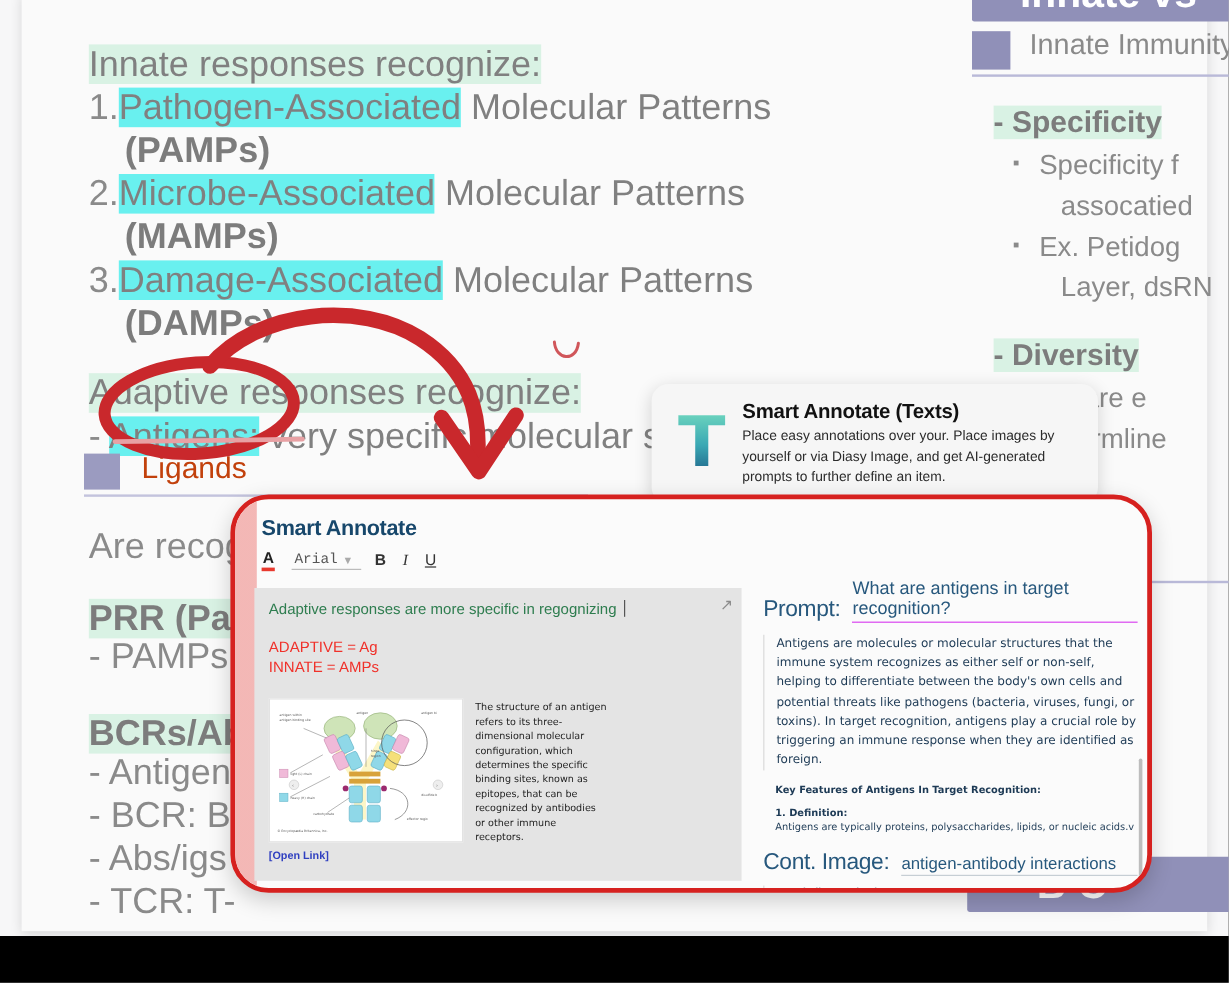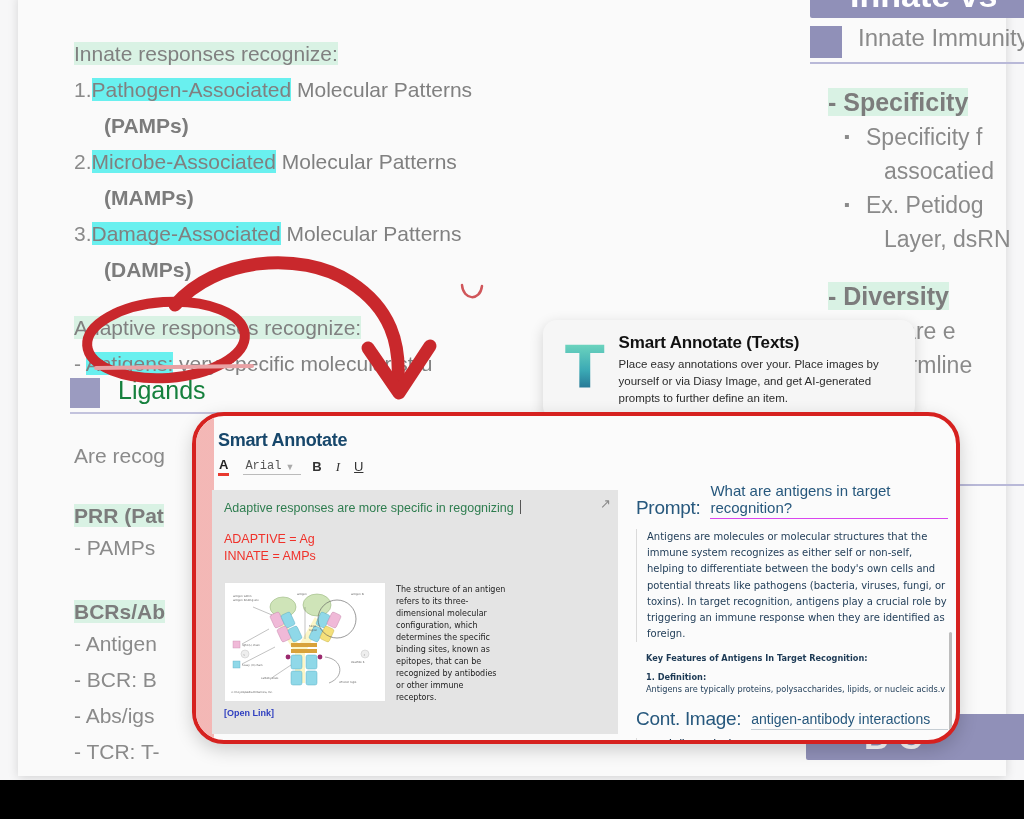--- a/index.html
+++ b/index.html
@@ -16,31 +16,31 @@
     background:#f7f7f8;overflow:hidden;
   }
   #page-shadow{
     position:absolute;left:18px;top:-6px;width:988px;height:782px;
     background:#fafafa;
     box-shadow:0 2px 10px rgba(0,0,0,.14);
   }
 
   .lcol{position:absolute;left:74px;top:36px;width:640px;}
   .ln{
-    font-size:21px;line-height:36px;color:#808080;white-space:nowrap;
+    font-size:30px;line-height:36px;color:#808080;white-space:nowrap;
   }
   .ln.b{font-weight:bold;color:#7c7c7c;}
   .hl-mint{background:#d9f2e4;}
   .hl-cyan{background:#69f0ef;}
   .hl-yellow{background:#f2ee9a;}
   .num{color:#8a8a8a;}
 
   .ligands-row{position:absolute;left:70px;top:378px;width:420px;height:36px;}
   .ligands-row .sq{position:absolute;left:0;top:0;width:30px;height:30px;background:#9b9bc0;}
-  .ligands-row .txt{position:absolute;left:48px;top:-2px;font-size:25px;color:#15803d;}
+  .ligands-row .txt{position:absolute;left:48px;top:-2px;font-size:25px;color:#c2410c;}
   .ligands-row .rule{position:absolute;left:0;top:34px;width:420px;height:2px;background:#c3c3dd;}
 
   
   .rcol{position:absolute;left:806px;top:-28px;width:250px;}
   .r-title{
     position:absolute;left:4px;top:0;width:260px;height:46px;background:#9090b8;border-radius:2px;
   }
   .r-title span{
     position:absolute;left:40px;top:4px;font-size:34px;font-weight:bold;color:#fff;white-space:nowrap;
   }

